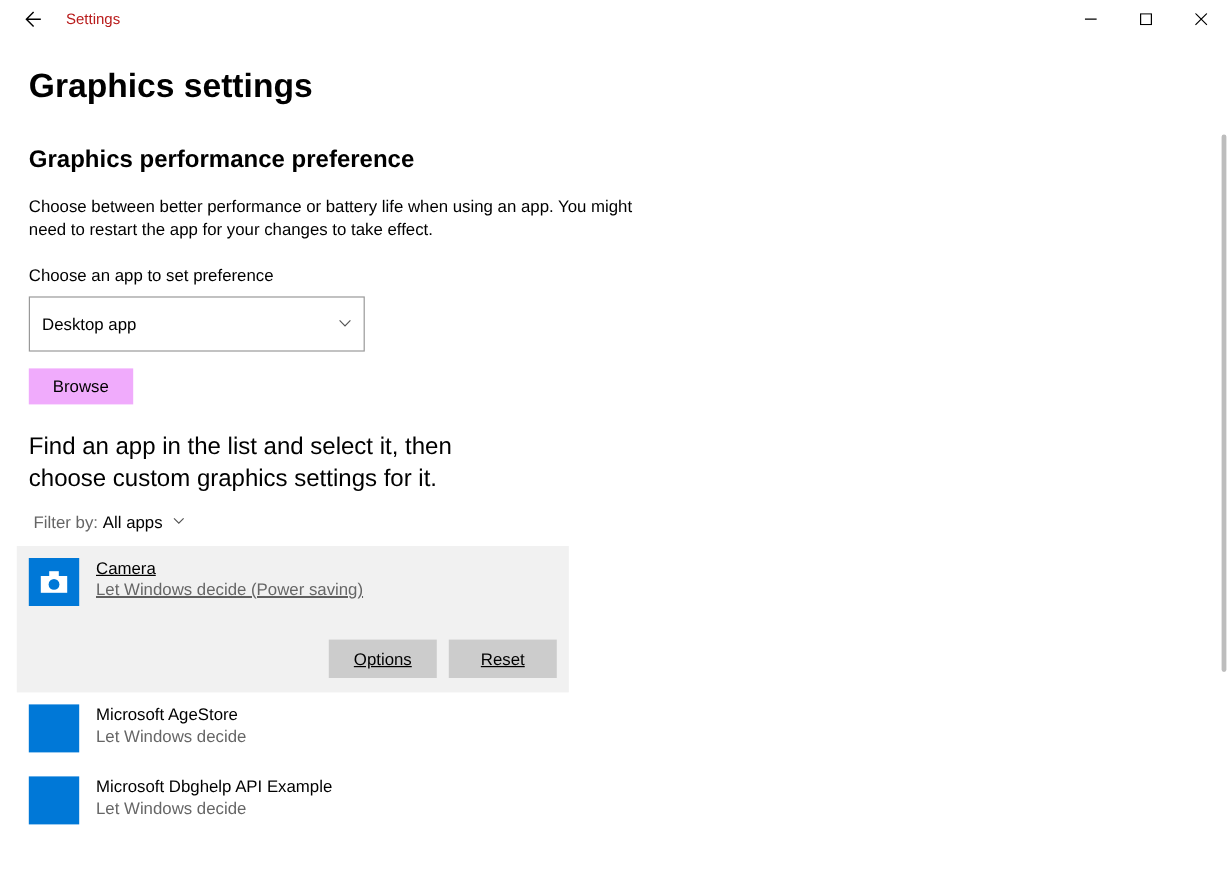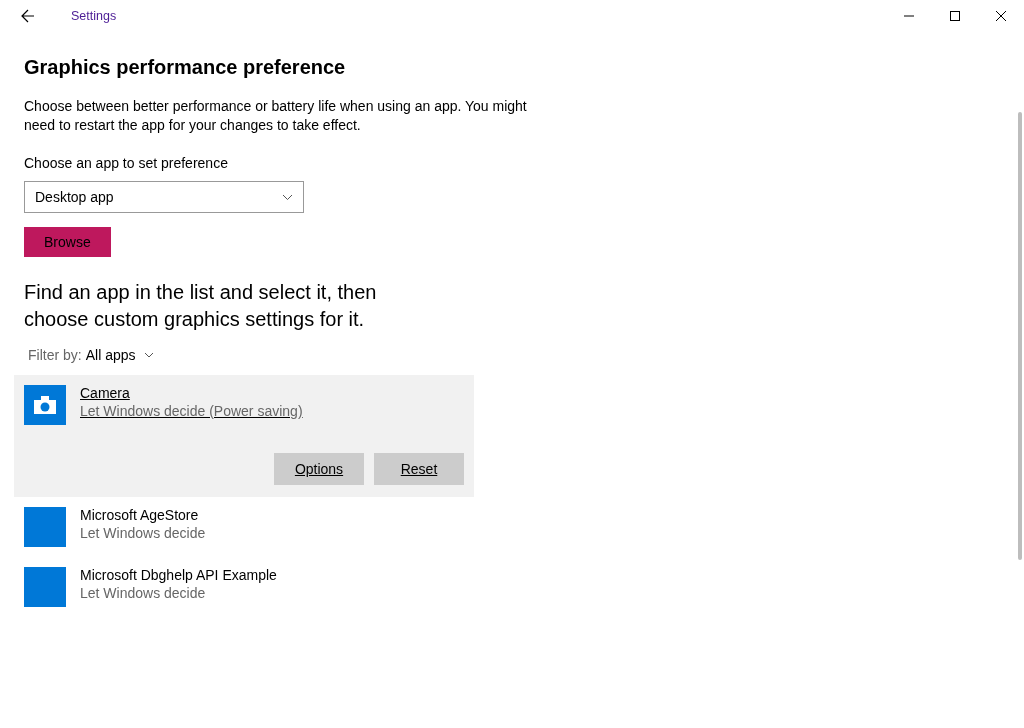--- a/index.html
+++ b/index.html
@@ -15,43 +15,43 @@
   }
   .titlebar {
     height: 32px;
     display: flex;
     align-items: center;
     padding: 0 0 0 8px;
   }
   .titlebar .back {
     width: 40px; height: 32px; display:flex; align-items:center; justify-content:center;
   }
-  .titlebar .title { margin-left: 23px; font-size: 12.5px; color:#4c1d95; }
+  .titlebar .title { margin-left: 7px; font-size: 12.5px; color:#b91c1c; }
   .win-controls {
     margin-left: auto;
     display: flex;
   }
   .win-controls .btn {
     width: 46px; height: 32px; display:flex; align-items:center; justify-content:center;
   }
   .content {
     padding: 24px 0 0 24px;
   }
   h1 { font-size: 28px; font-weight: 600; margin-bottom: 34px; }
   h2 { font-size: 20px; font-weight: 600; margin-bottom: 18px; }
   .desc { font-size: 14px; line-height: 1.35; margin-bottom: 20px; max-width: 520px; }
   .label { font-size: 14px; margin-bottom: 10px; }
   .dropdown {
-    width: 280px; height: 32px; border: 1px solid #999;
+    width: 280px; height: 46px; border: 1px solid #999;
     display:flex; align-items:center; padding: 0 10px; justify-content: space-between;
     background:#fff; margin-bottom: 14px;
   }
   .dropdown .chev { font-size: 11px; color:#555; }
   .browse-btn {
-    display:inline-block; background:#be185d; border:none; padding: 7px 20px;
+    display:inline-block; background:#f0abfc; border:none; padding: 7px 20px;
     font-size: 14px; margin-bottom: 22px; color:#000;
   }
   .help { font-size: 20px; line-height: 1.35; max-width: 420px; margin-bottom: 14px; }
   .search {
     width: 280px; height: 32px; border: 1px solid #999;
     display:flex; align-items:center; padding: 0 10px; justify-content: space-between;
     background:#fff; margin-bottom: 18px;
   }
   .search input { border:none; outline:none; width: 100%; font-size:14px; font-family:inherit; background:transparent; }
   .filter { font-size: 14px; display:flex; align-items:center; gap:4px; padding-left:4px; margin-bottom: 12px;}
@@ -98,20 +98,21 @@
     </div>
     <div class="btn">
       <svg width="10" height="10">
           <path d="M0 0 L10 10 M10 0 L0 10" stroke="#000" stroke-width="1"></path>
         </svg>
     </div>
   </div>
 </div>
 
 <div class="content">
+  <h1>Graphics settings</h1>
   <h2>Graphics performance preference</h2>
   <p class="desc">Choose between better performance or battery life when using an app. You might need to restart the app for your changes to take effect.</p>
 
   <div class="label">Choose an app to set preference</div>
   <div class="dropdown">
     <span>Desktop app</span>
     <span class="chev">
       <svg width="11" height="7" viewBox="0 0 11 7">
           <path d="M1 1 L5.5 5.5 L10 1" stroke="#555" stroke-width="1" fill="none"></path>
         </svg>

